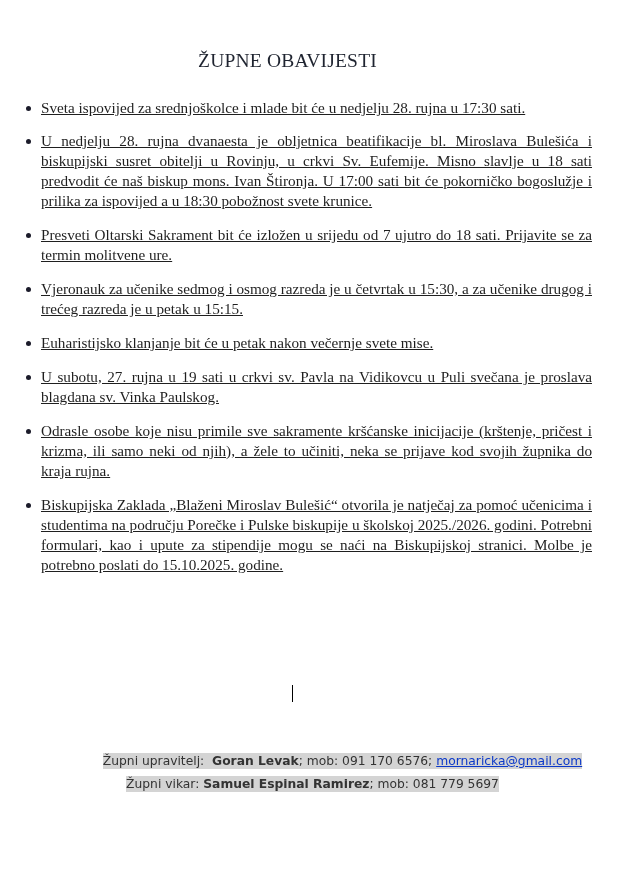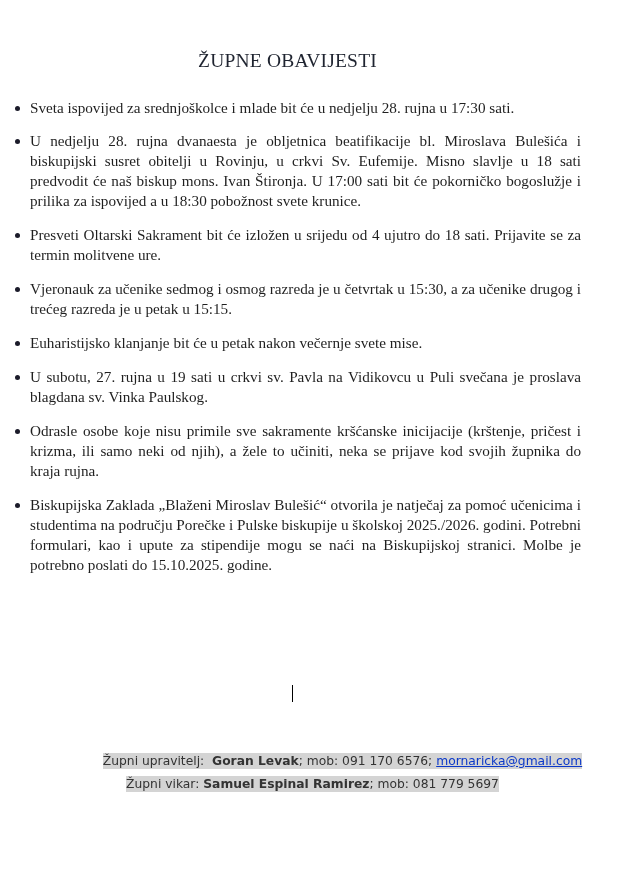--- a/index.html
+++ b/index.html
@@ -7,22 +7,22 @@
     width: 625px; height: 893px; position: relative; overflow: hidden;
     font-family: "Liberation Serif", "DejaVu Serif", serif;
     color: #1f1f1f;
   }
   .title {
     position: absolute; left: 0; top: 50px; width: 575px;
     text-align: center; font-size: 19.5px; letter-spacing: 0.2px;
     color: #1f2430;
   }
   .list {
-    position: absolute; left: 15px; top: 98px; width: 566px;
-    margin: 0; padding: 0; list-style: none;
+    position: absolute; left: 26px; top: 98px; width: 566px;
+    margin: 0; padding: 0; list-style: none; text-decoration: underline;
   }
   .item {
     position: relative; padding-left: 15px; margin-bottom: 14px;
     font-size: 15.2px; line-height: 20px; text-align: justify;
   }
   .item:nth-child(1) { margin-bottom: 13px; }
   .bullet {
     position: absolute; left: 0; top: 8px; width: 5px; height: 5px;
     border-radius: 50%; background: #1b1b2a;
   }
@@ -51,21 +51,21 @@
   <li class="item">
     <span class="bullet"></span>
     <span class="txt">Sveta ispovijed za srednjoškolce i mlade bit će u nedjelju 28. rujna u 17:30 sati.</span>
   </li>
   <li class="item">
     <span class="bullet"></span>
     <span class="txt">U nedjelju 28. rujna dvanaesta je obljetnica beatifikacije bl. Miroslava Bulešića i biskupijski susret obitelji u Rovinju, u crkvi Sv. Eufemije. Misno slavlje u 18 sati predvodit će naš biskup mons. Ivan Štironja. U 17:00 sati bit će pokorničko bogoslužje i prilika za ispovijed a u 18:30 pobožnost svete krunice.</span>
   </li>
   <li class="item">
     <span class="bullet"></span>
-    <span class="txt">Presveti Oltarski Sakrament bit će izložen u srijedu od 4 ujutro do 18 sati. Prijavite se za termin molitvene ure.</span>
+    <span class="txt">Presveti Oltarski Sakrament bit će izložen u srijedu od 7 ujutro do 18 sati. Prijavite se za termin molitvene ure.</span>
   </li>
   <li class="item">
     <span class="bullet"></span>
     <span class="txt">Vjeronauk za učenike sedmog i osmog razreda je u četvrtak u 15:30, a za učenike drugog i trećeg razreda je u petak u 15:15.</span>
   </li>
   <li class="item">
     <span class="bullet"></span>
     <span class="txt">Euharistijsko klanjanje bit će u petak nakon večernje svete mise.</span>
   </li>
   <li class="item">

